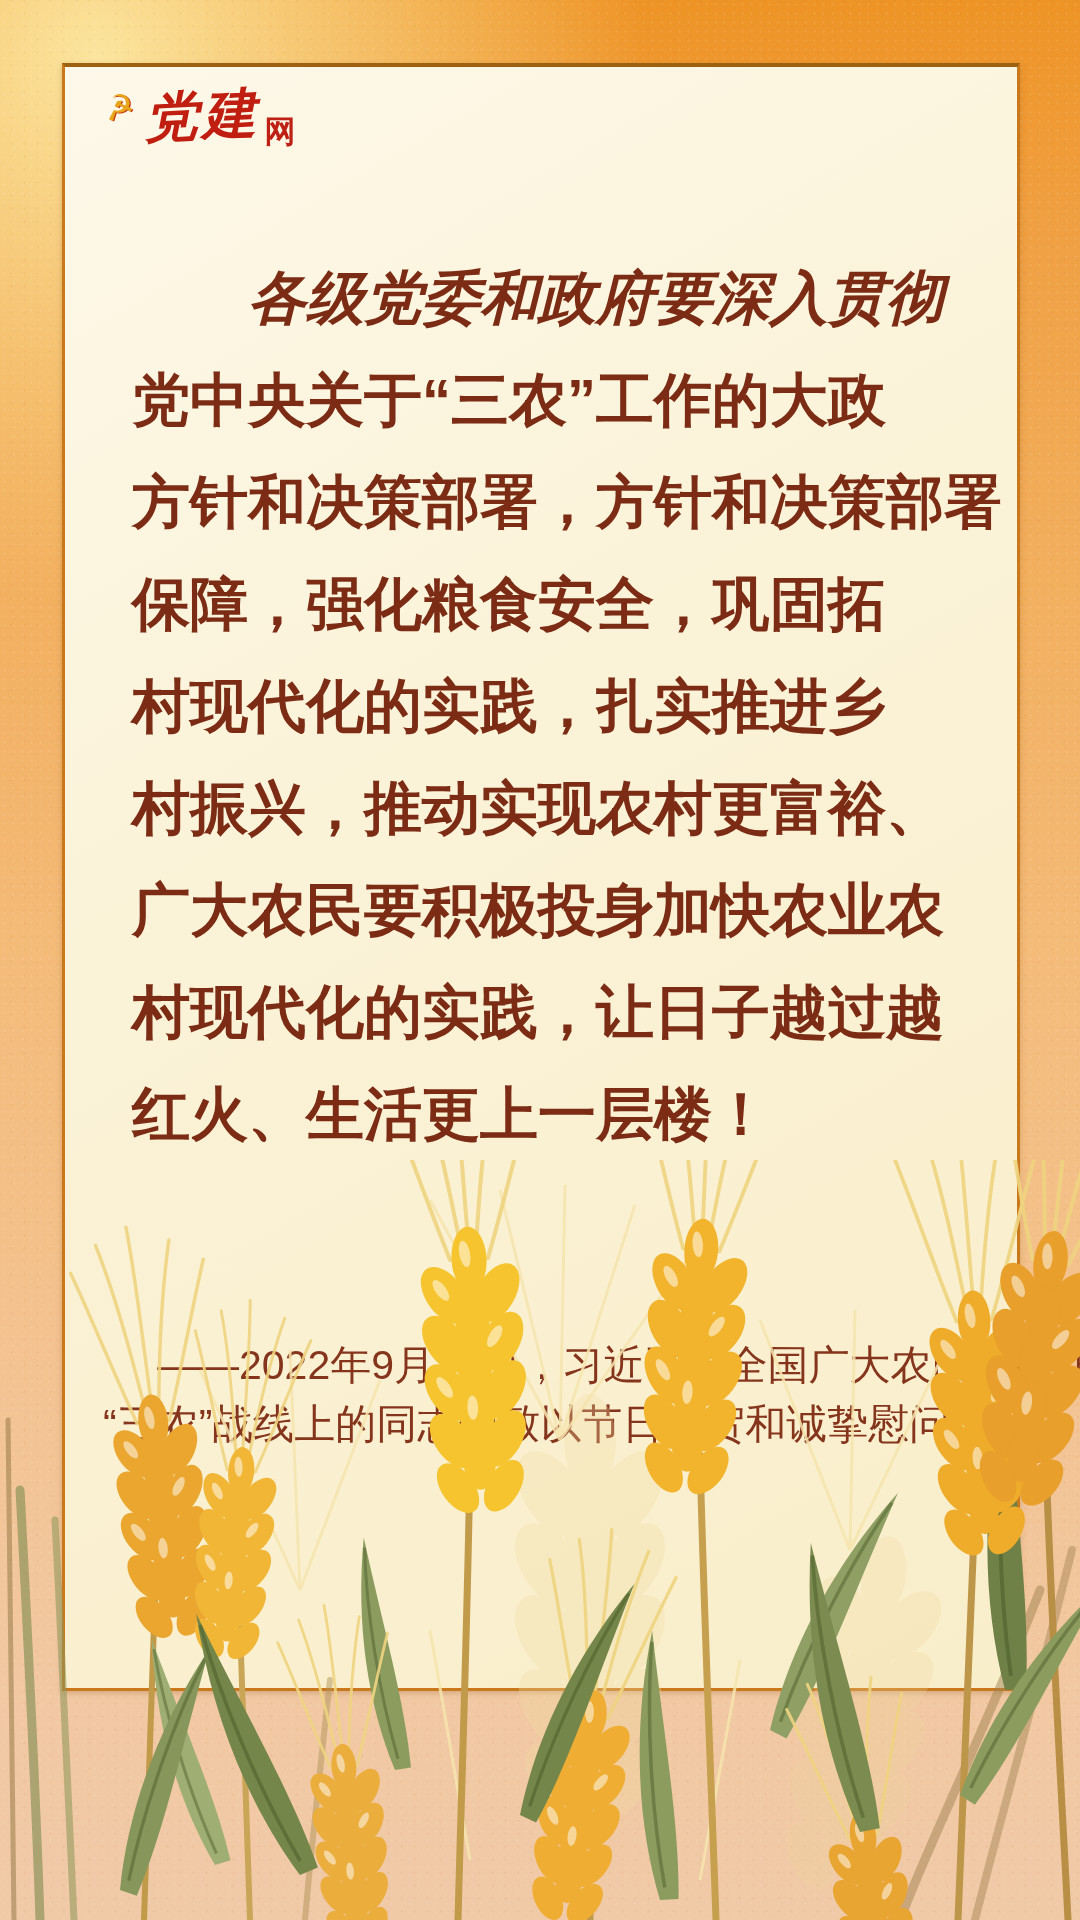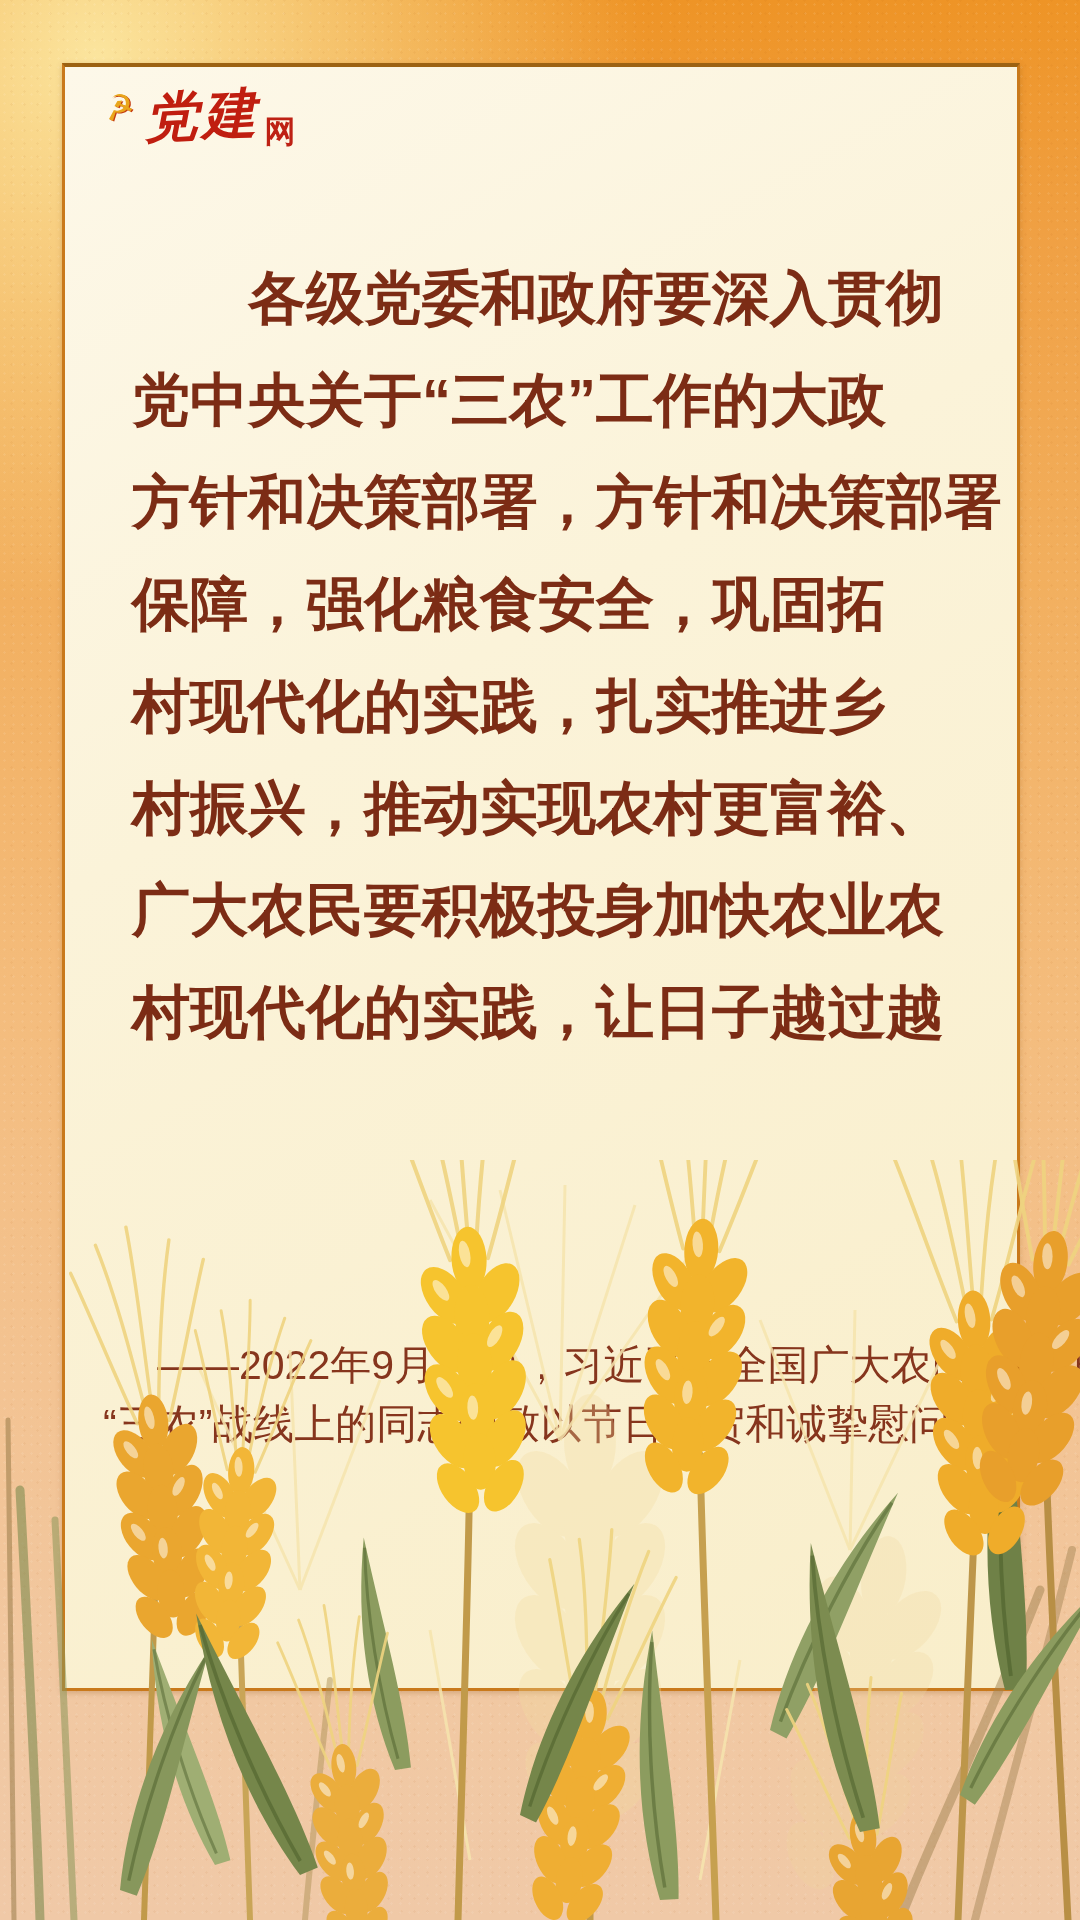--- a/index.html
+++ b/index.html
@@ -29,21 +29,21 @@
   }
   .logo{position:absolute;left:104px;top:88px;display:flex;align-items:flex-start;}
   .emblem{font-size:34px;line-height:1;color:#E9A61C;transform:rotate(-12deg);
     text-shadow:1px 1px 0 #C43B10;margin-top:2px;}
   .logo-script{font-size:54px;line-height:1;color:#C01E10;font-weight:bold;font-style:italic;
     letter-spacing:4px;margin-left:10px;transform:rotate(-3deg);}
   .logo-suffix{font-size:31px;line-height:1;color:#BE2114;font-weight:bold;margin-left:4px;margin-top:28px;}
   .quote{position:absolute;left:132px;top:247px;width:820px;
     font-size:58px;line-height:102px;font-weight:800;color:#7C2C15;letter-spacing:0;}
   .quote .line{height:102px;white-space:nowrap;}
-  .quote .line.first{text-indent:116px;}
+  .quote .line.first{text-indent:116px;font-style:italic;}
   .attribution{position:absolute;left:103px;top:1336px;width:860px;
     font-size:41px;line-height:59px;color:#86351D;}
   .attribution .line{white-space:nowrap;}
   .attribution .line.first{text-indent:54px;}
   .wheat{position:absolute;left:0;top:1160px;width:1080px;height:760px;}
 </style>
 </head>
 <body>
 
 <div class="page">
@@ -60,20 +60,21 @@
 
   <div class="quote">
     <div class="line first">各级党委和政府要深入贯彻</div>
     <div class="line">党中央关于“三农”工作的大政</div>
     <div class="line">方针和决策部署，方针和决策部署</div>
     <div class="line">保障，强化粮食安全，巩固拓</div>
     <div class="line">村现代化的实践，扎实推进乡</div>
     <div class="line">村振兴，推动实现农村更富裕、</div>
     <div class="line">广大农民要积极投身加快农业农</div>
     <div class="line">村现代化的实践，让日子越过越</div>
+    <div class="line">红火、生活更上一层楼！</div>
   </div>
 
   <div class="attribution">
     <div class="line first">——2022年9月22日，习近平向全国广大农民和工作在</div>
     <div class="line">“三农”战线上的同志们致以节日祝贺和诚挚慰问</div>
   </div>
 
   <svg class="wheat" viewBox="0 0 1080 760" aria-hidden="true">
     <defs>
       <g id="earGrains">

